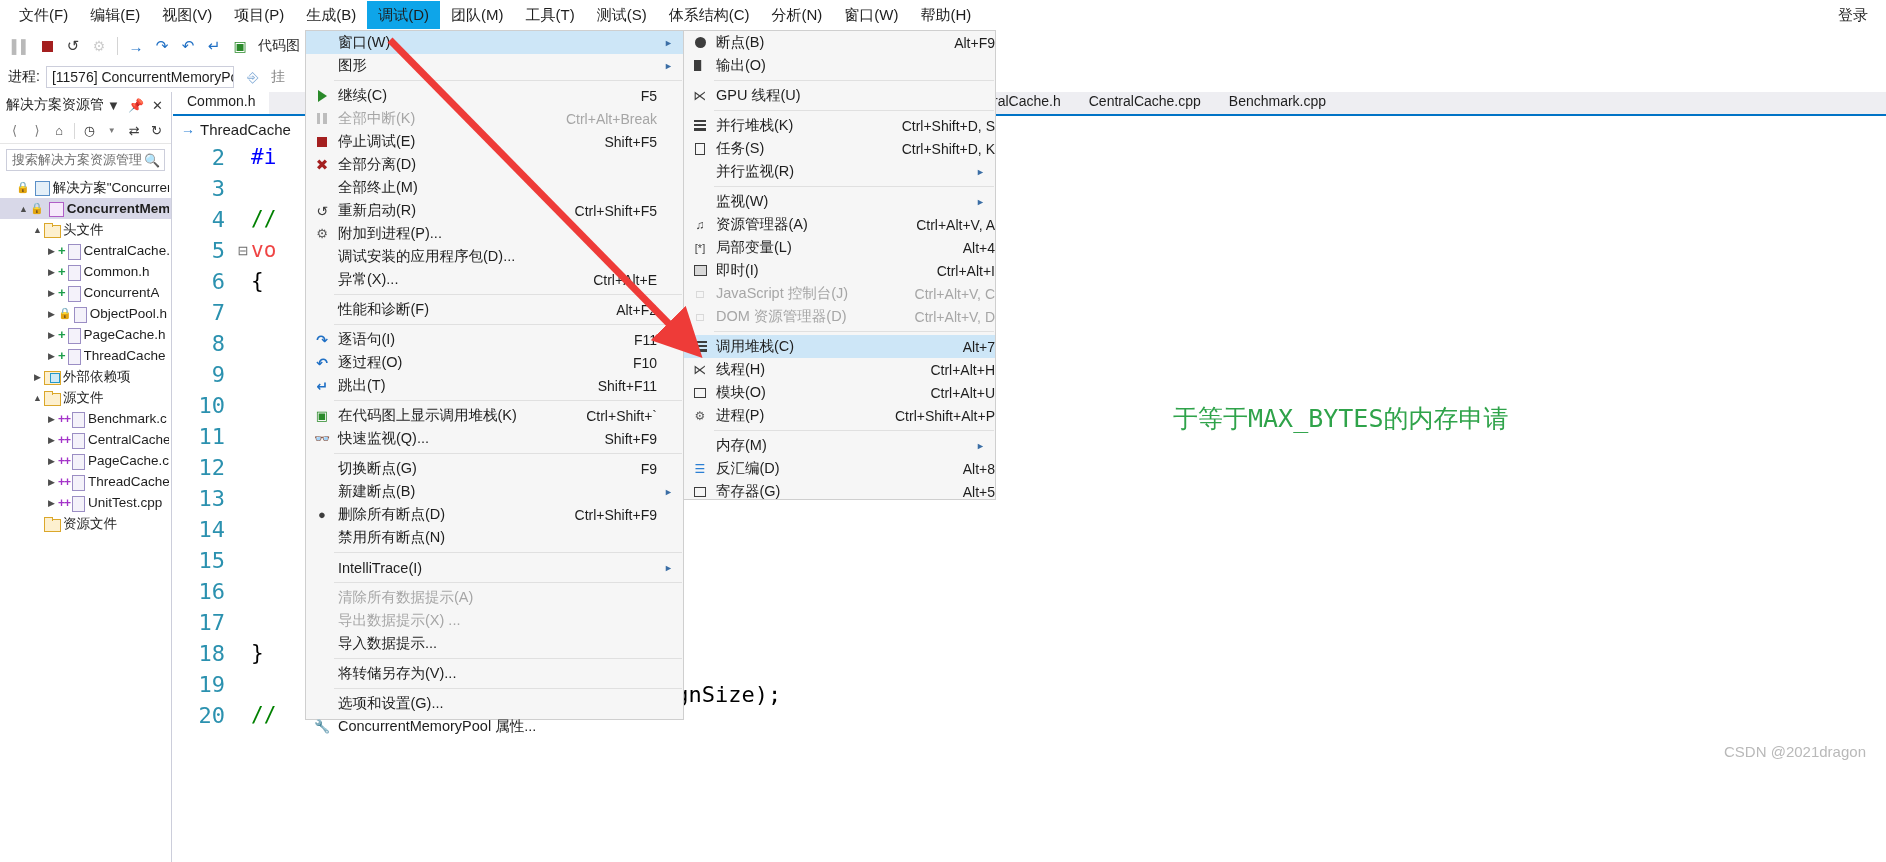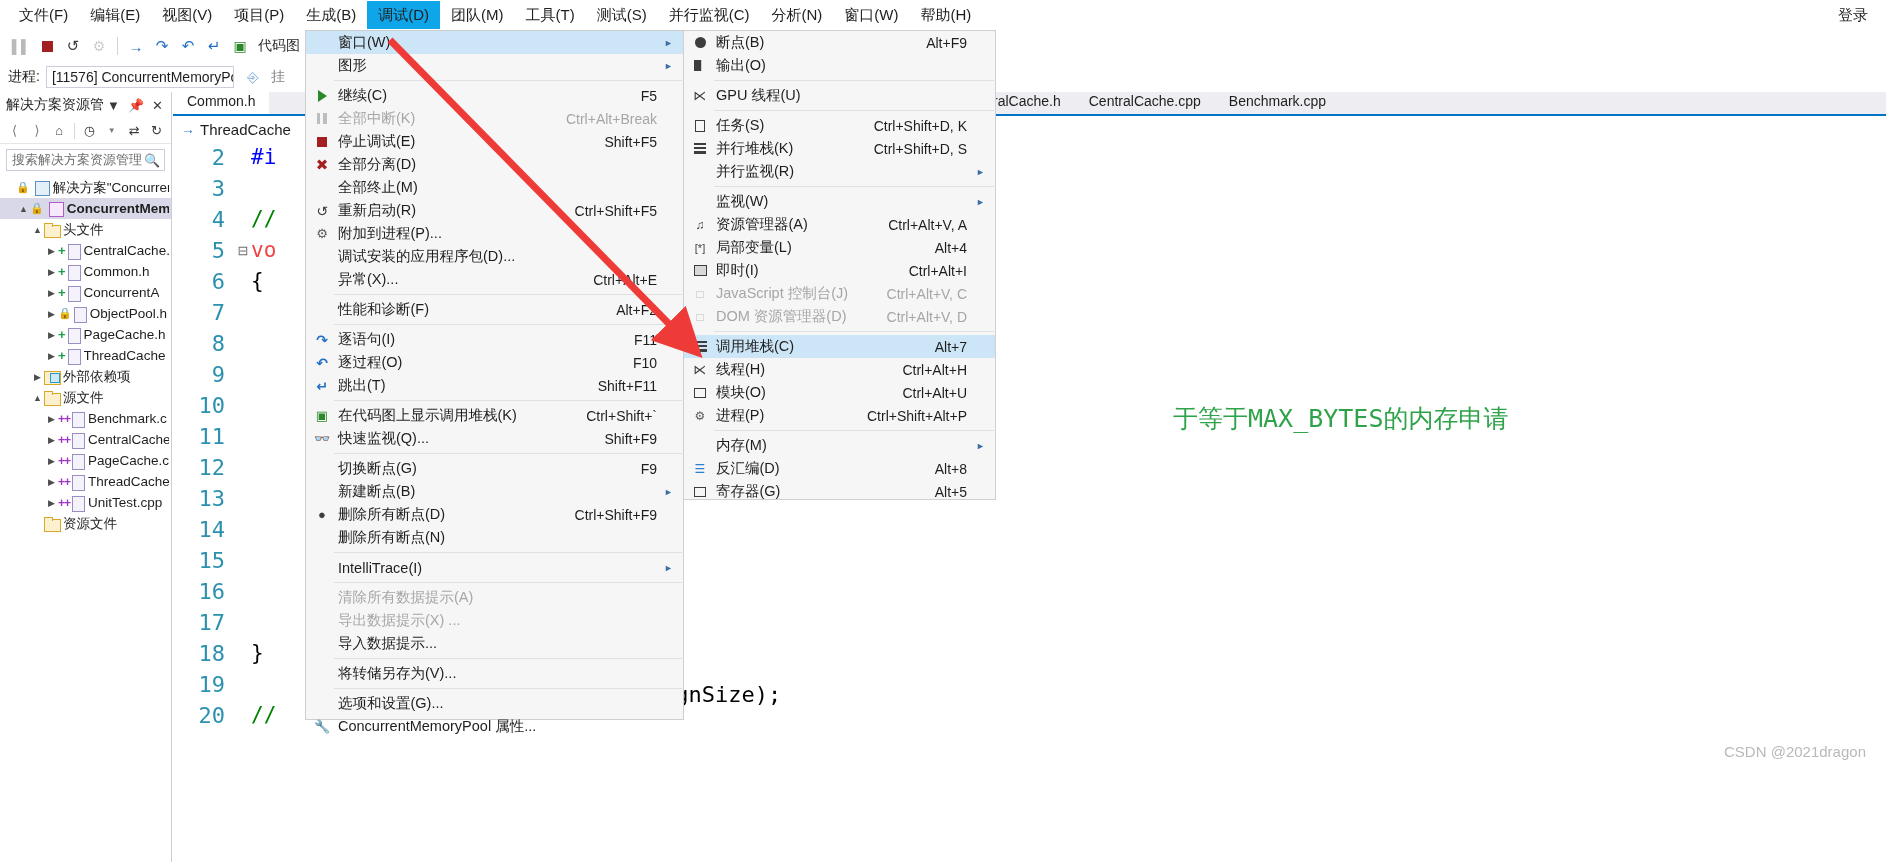--- a/index.html
+++ b/index.html
@@ -191,21 +191,21 @@
     font-size: 14.5px; color: #1e1e1e; z-index: 50;
   }
   .mrow {
     position: relative; display: flex; align-items: center;
     height: 23px; padding-left: 32px; white-space: nowrap;
   }
   .mrow.hl { background: #cde6f7; }
   .mrow.dis { color: #a6a6a6; }
   .mrow .mlabel { flex: 0 0 auto; }
   .mrow .mkey { position: absolute; right: 26px; font-size: 14px; }
-  .menu2 .mrow .mkey { right: 28px; }
+  .menu2 .mrow .mkey { right: 0; }
   .mrow .msub { position: absolute; right: 10px; font-size: 9px; color: #3b6ea5; }
   .mrow .micon {
     position: absolute; left: 6px; width: 20px; height: 18px;
     display: flex; align-items: center; justify-content: center; font-size: 13px;
   }
   .msep { height: 1px; background: #e0e0e0; margin: 3px 1px 3px 28px; }
   .menu2 .msep { margin-left: 30px; }
 
   
   .g-play { width:0;height:0;border-left:9px solid #2a8a2a;border-top:6px solid transparent;border-bottom:6px solid transparent; }
@@ -259,21 +259,21 @@
   <div class="menubar">
     <div class="mi">文件(F)</div>
     <div class="mi">编辑(E)</div>
     <div class="mi">视图(V)</div>
     <div class="mi">项目(P)</div>
     <div class="mi">生成(B)</div>
     <div class="mi active">调试(D)</div>
     <div class="mi">团队(M)</div>
     <div class="mi">工具(T)</div>
     <div class="mi">测试(S)</div>
-    <div class="mi">并行监视(C)</div>
+    <div class="mi">体系结构(C)</div>
     <div class="mi">分析(N)</div>
     <div class="mi">窗口(W)</div>
     <div class="mi">帮助(H)</div>
     <div class="login-btn">登录</div>
   </div>
 
   <div class="toolbar">
     <div class="tb-item" style="color:#b9b9b9;font-size:13px;">▌▌</div>
     <div class="tb-item">
         <div style="width:11px;height:11px;background:#a41f1f;"></div>
@@ -711,21 +711,21 @@
       </div>
       <div class="mrow">
         <span class="micon">
           <span class="g-bpdel">●</span>
         </span>
         <span class="mlabel">删除所有断点(D)</span>
         <span class="mkey">Ctrl+Shift+F9</span>
       </div>
       <div class="mrow">
         <span class="micon"></span>
-        <span class="mlabel">删除所有断点(N)</span>
+        <span class="mlabel">禁用所有断点(N)</span>
       </div>
       <div class="msep"></div>
       <div class="mrow">
         <span class="micon"></span>
         <span class="mlabel">IntelliTrace(I)</span>
         <span class="msub">►</span>
       </div>
       <div class="msep"></div>
       <div class="mrow dis">
         <span class="micon"></span>
@@ -774,31 +774,31 @@
       <div class="msep"></div>
       <div class="mrow">
         <span class="micon">
           <span class="g-gpu">⋉</span>
         </span>
         <span class="mlabel">GPU 线程(U)</span>
       </div>
       <div class="msep"></div>
       <div class="mrow">
         <span class="micon">
+          <span class="g-pstack"></span>
+        </span>
+        <span class="mlabel">并行堆栈(K)</span>
+        <span class="mkey">Ctrl+Shift+D, S</span>
+      </div>
+      <div class="mrow">
+        <span class="micon">
           <span class="g-task"></span>
         </span>
         <span class="mlabel">任务(S)</span>
         <span class="mkey">Ctrl+Shift+D, K</span>
-      </div>
-      <div class="mrow">
-        <span class="micon">
-          <span class="g-pstack"></span>
-        </span>
-        <span class="mlabel">并行堆栈(K)</span>
-        <span class="mkey">Ctrl+Shift+D, S</span>
       </div>
       <div class="mrow">
         <span class="micon"></span>
         <span class="mlabel">并行监视(R)</span>
         <span class="msub">►</span>
       </div>
       <div class="msep"></div>
       <div class="mrow">
         <span class="micon"></span>
         <span class="mlabel">监视(W)</span>

